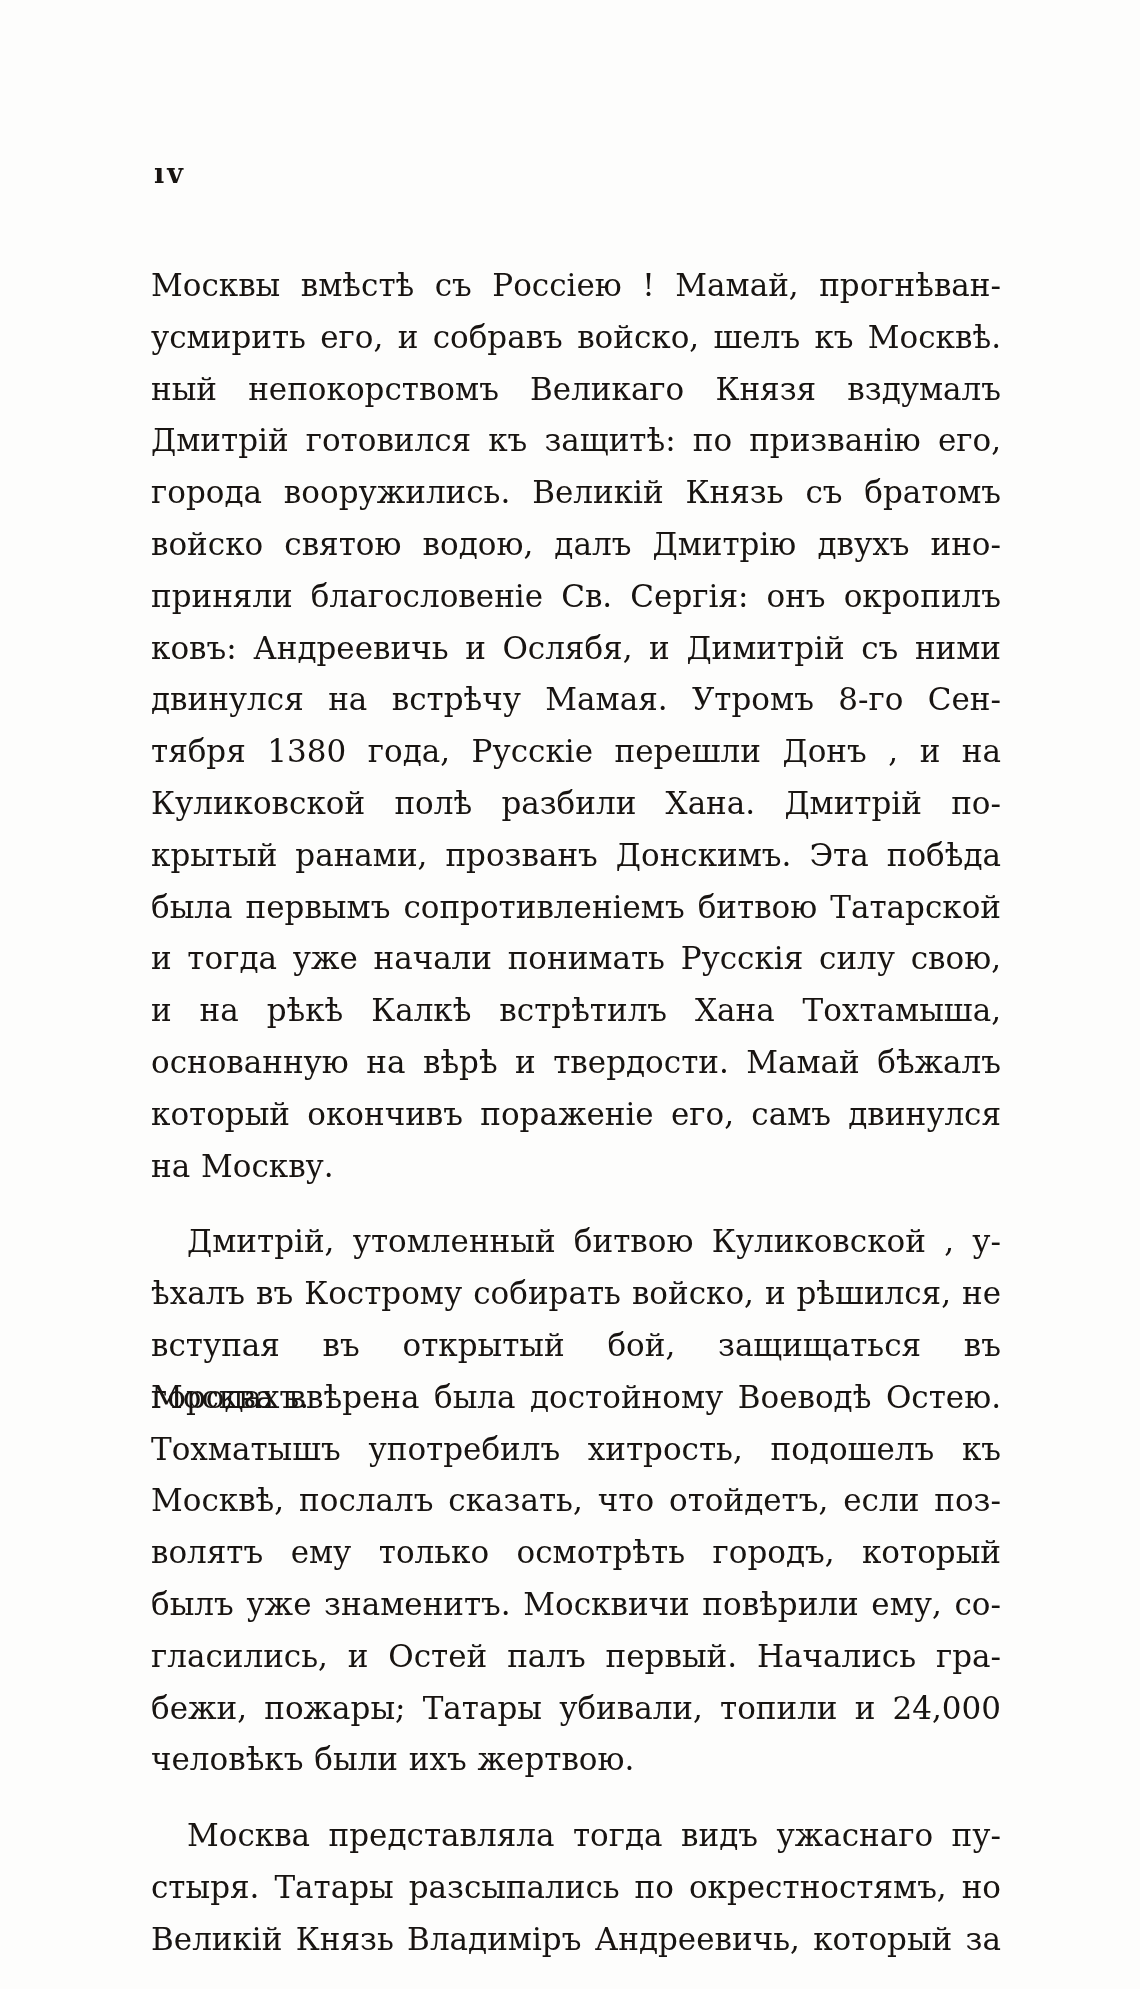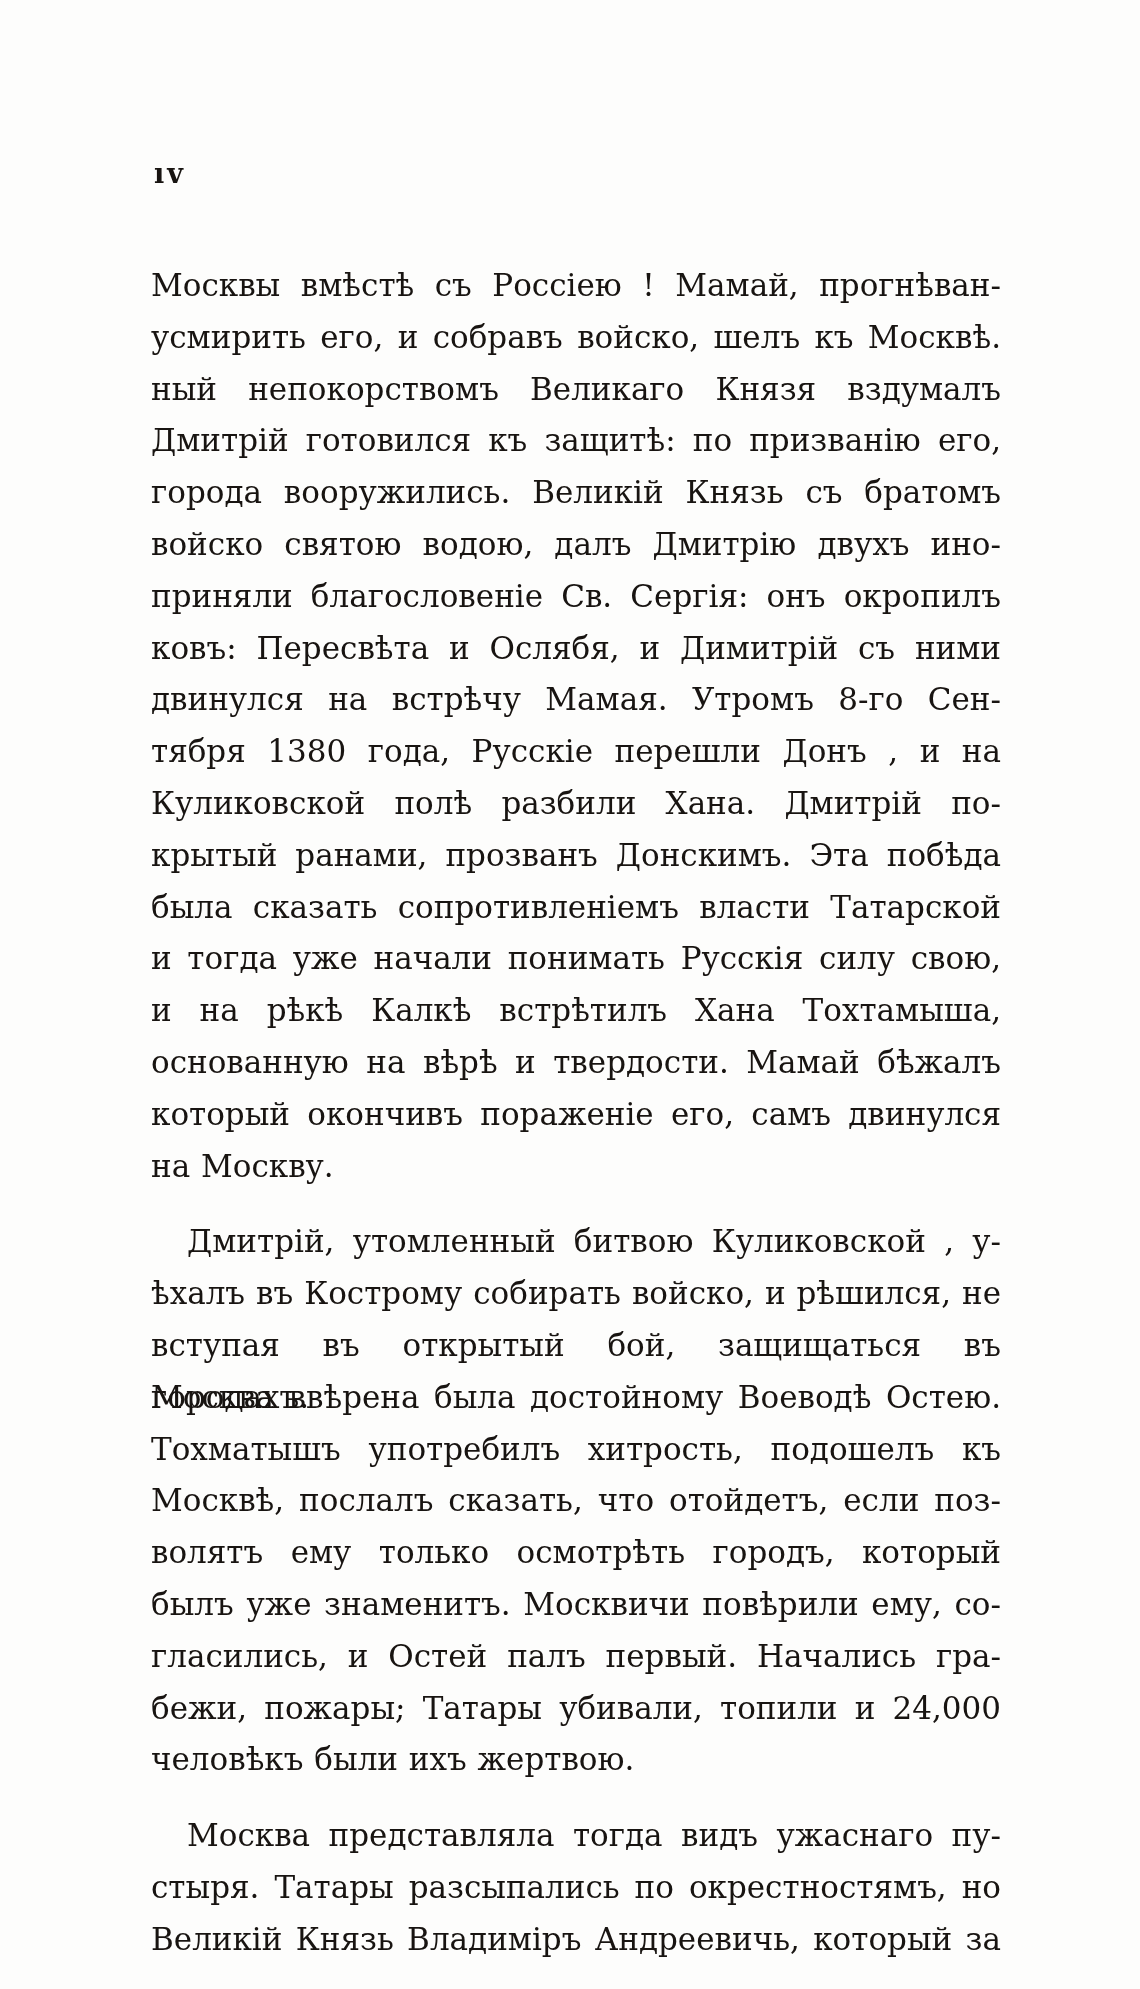--- a/index.html
+++ b/index.html
@@ -59,26 +59,26 @@
   <div class="text-block">
 
     <div>
       <div class="line">Москвы вмѣстѣ съ Россіею ! Мамай, прогнѣван-</div>
       <div class="line">усмирить его, и собравъ войско, шелъ къ Москвѣ.</div>
       <div class="line">ный непокорствомъ Великаго Князя вздумалъ</div>
       <div class="line">Дмитрій готовился къ защитѣ: по призванію его,</div>
       <div class="line">города вооружились. Великій Князь съ братомъ</div>
       <div class="line">войско святою водою, далъ Дмитрію двухъ ино-</div>
       <div class="line">приняли благословеніе Св. Сергія: онъ окропилъ</div>
-      <div class="line">ковъ: Пересвѣта и Ослябя, и Димитрій съ ними</div>
+      <div class="line">ковъ: Андреевичь и Ослябя, и Димитрій съ ними</div>
       <div class="line">двинулся на встрѣчу Мамая. Утромъ 8-го Сен-</div>
       <div class="line">тября 1380 года, Русскіе перешли Донъ , и на</div>
       <div class="line">Куликовской полѣ разбили Хана. Дмитрій по-</div>
       <div class="line">крытый ранами, прозванъ Донскимъ. Эта побѣда</div>
-      <div class="line">была сказать сопротивленіемъ власти Татарской</div>
+      <div class="line">была первымъ сопротивленіемъ битвою Татарской</div>
       <div class="line">и тогда уже начали понимать Русскія силу свою,</div>
       <div class="line">и на рѣкѣ Калкѣ встрѣтилъ Хана Тохтамыша,</div>
       <div class="line">основанную на вѣрѣ и твердости. Мамай бѣжалъ</div>
       <div class="line">который окончивъ пораженіе его, самъ двинулся</div>
       <div class="line para-end">на Москву.</div>
     </div>
 
     <div>
       <div class="line indent">Дмитрій, утомленный битвою Куликовской , у-</div>
       <div class="line">ѣхалъ въ Кострому собирать войско, и рѣшился, не</div>

